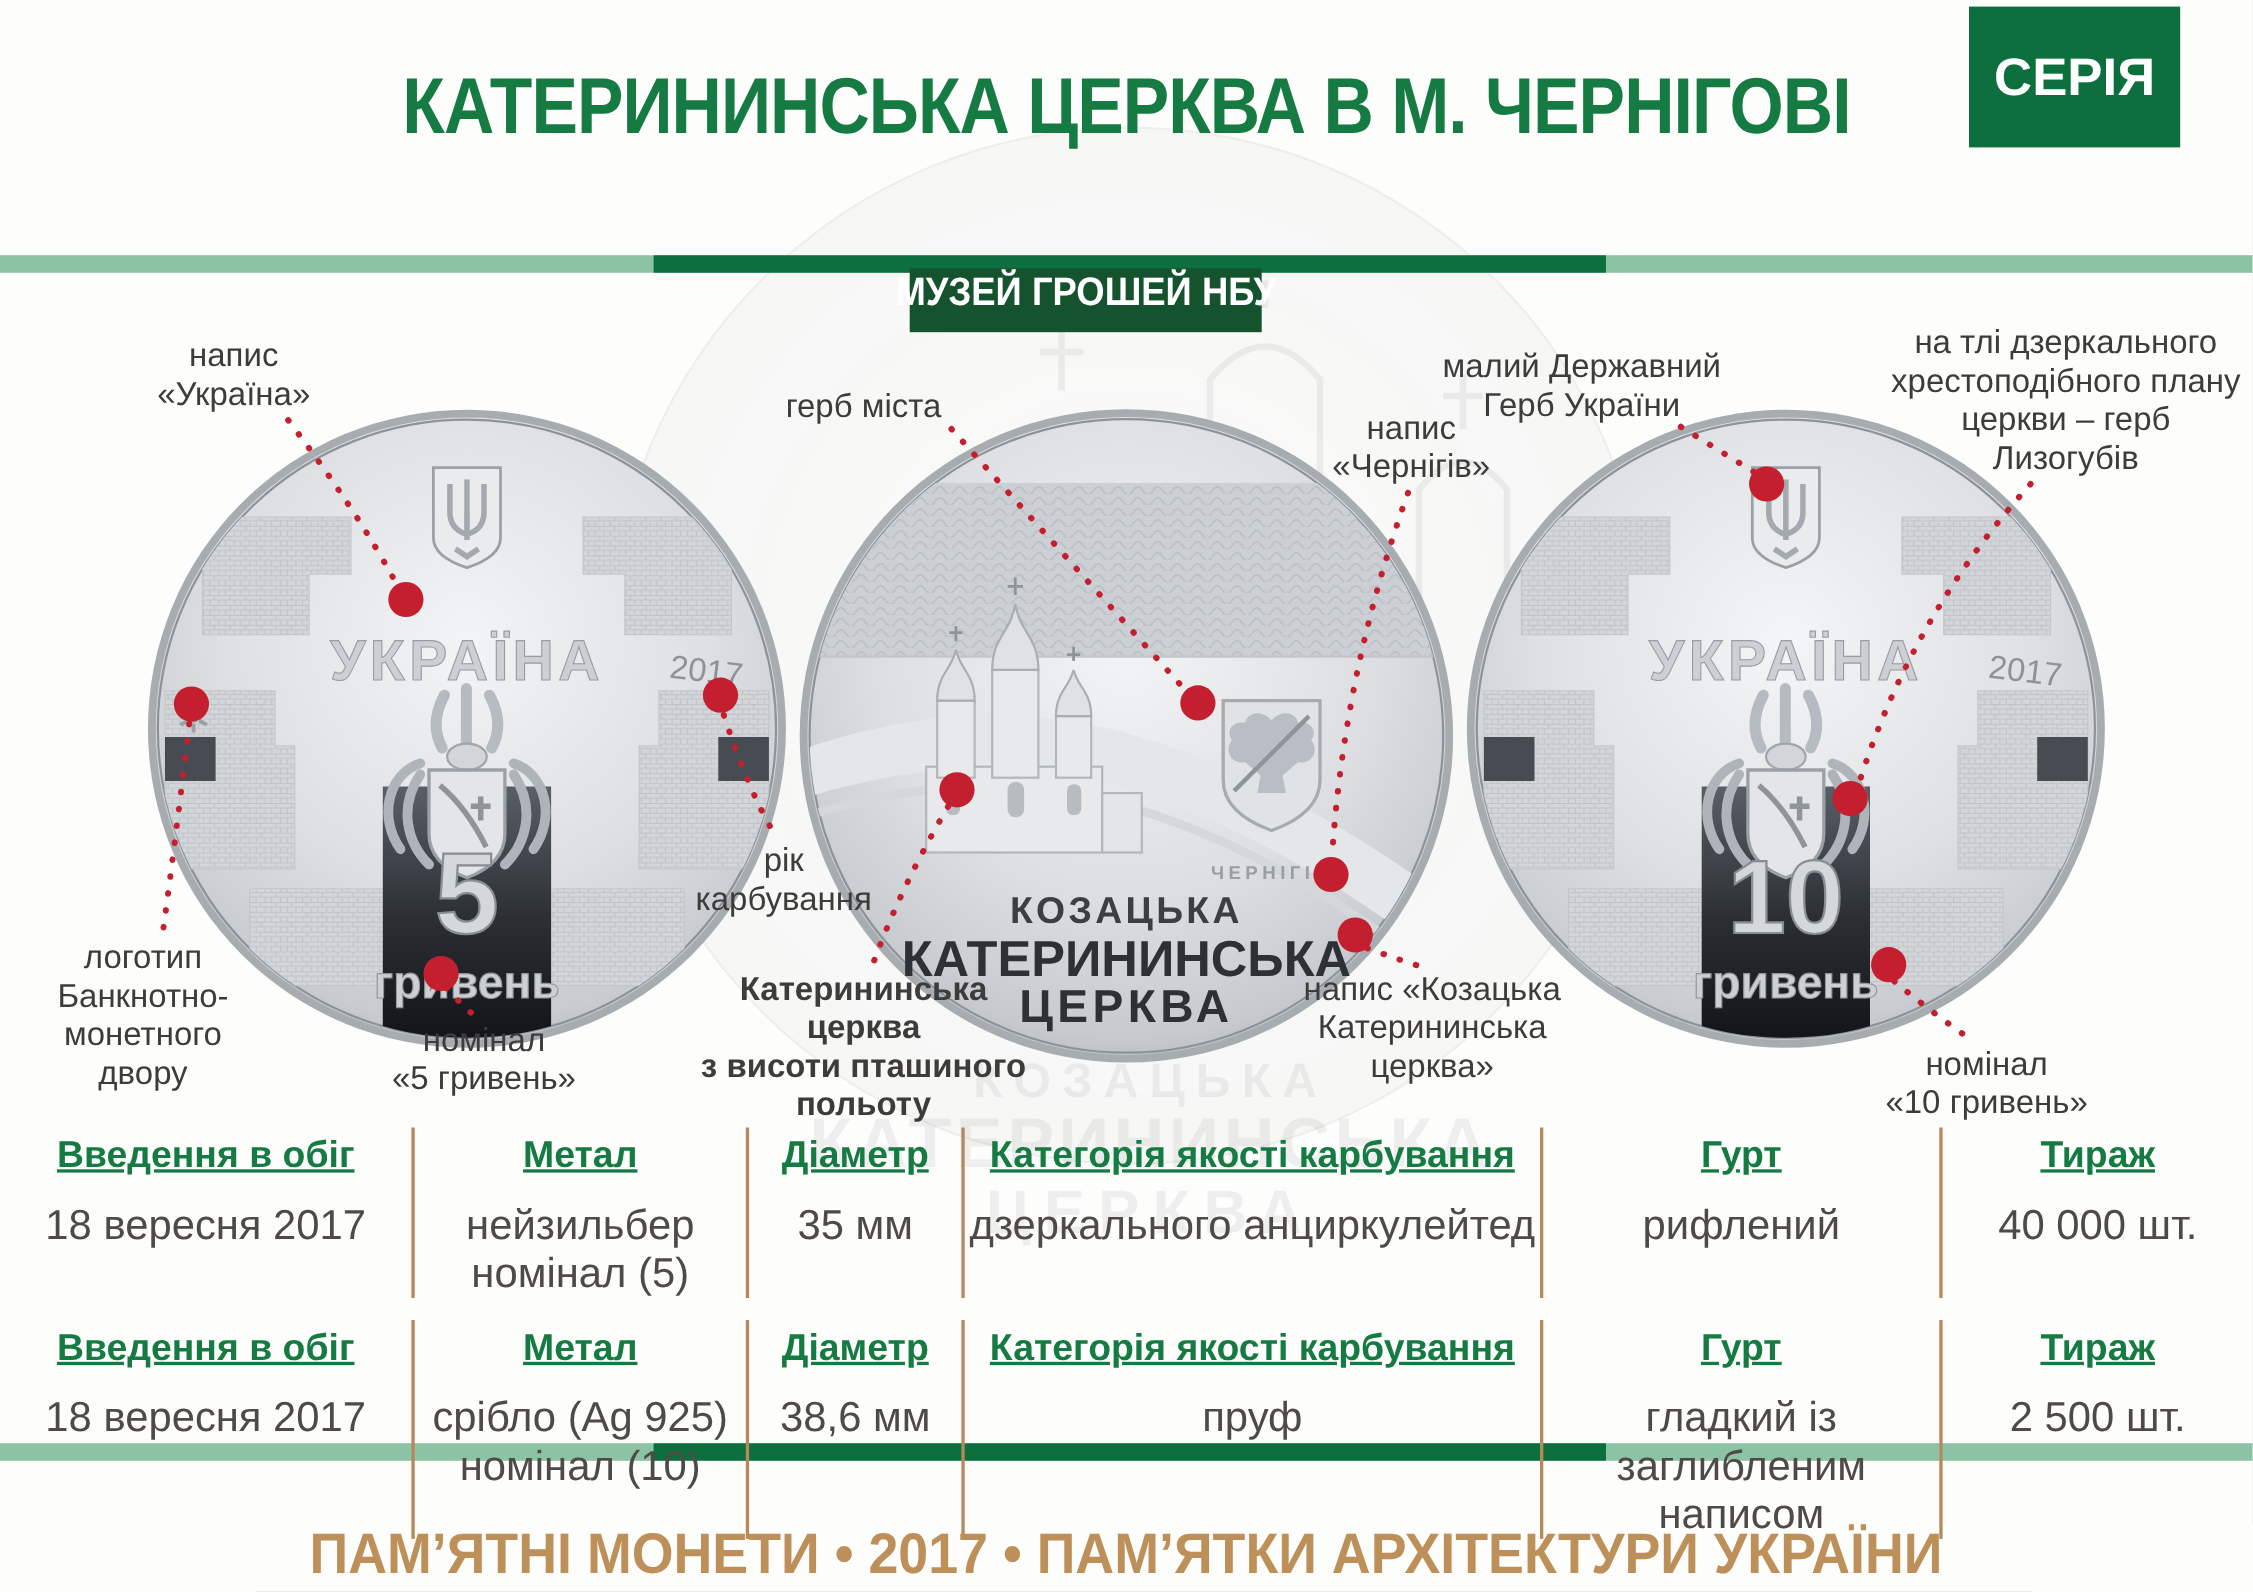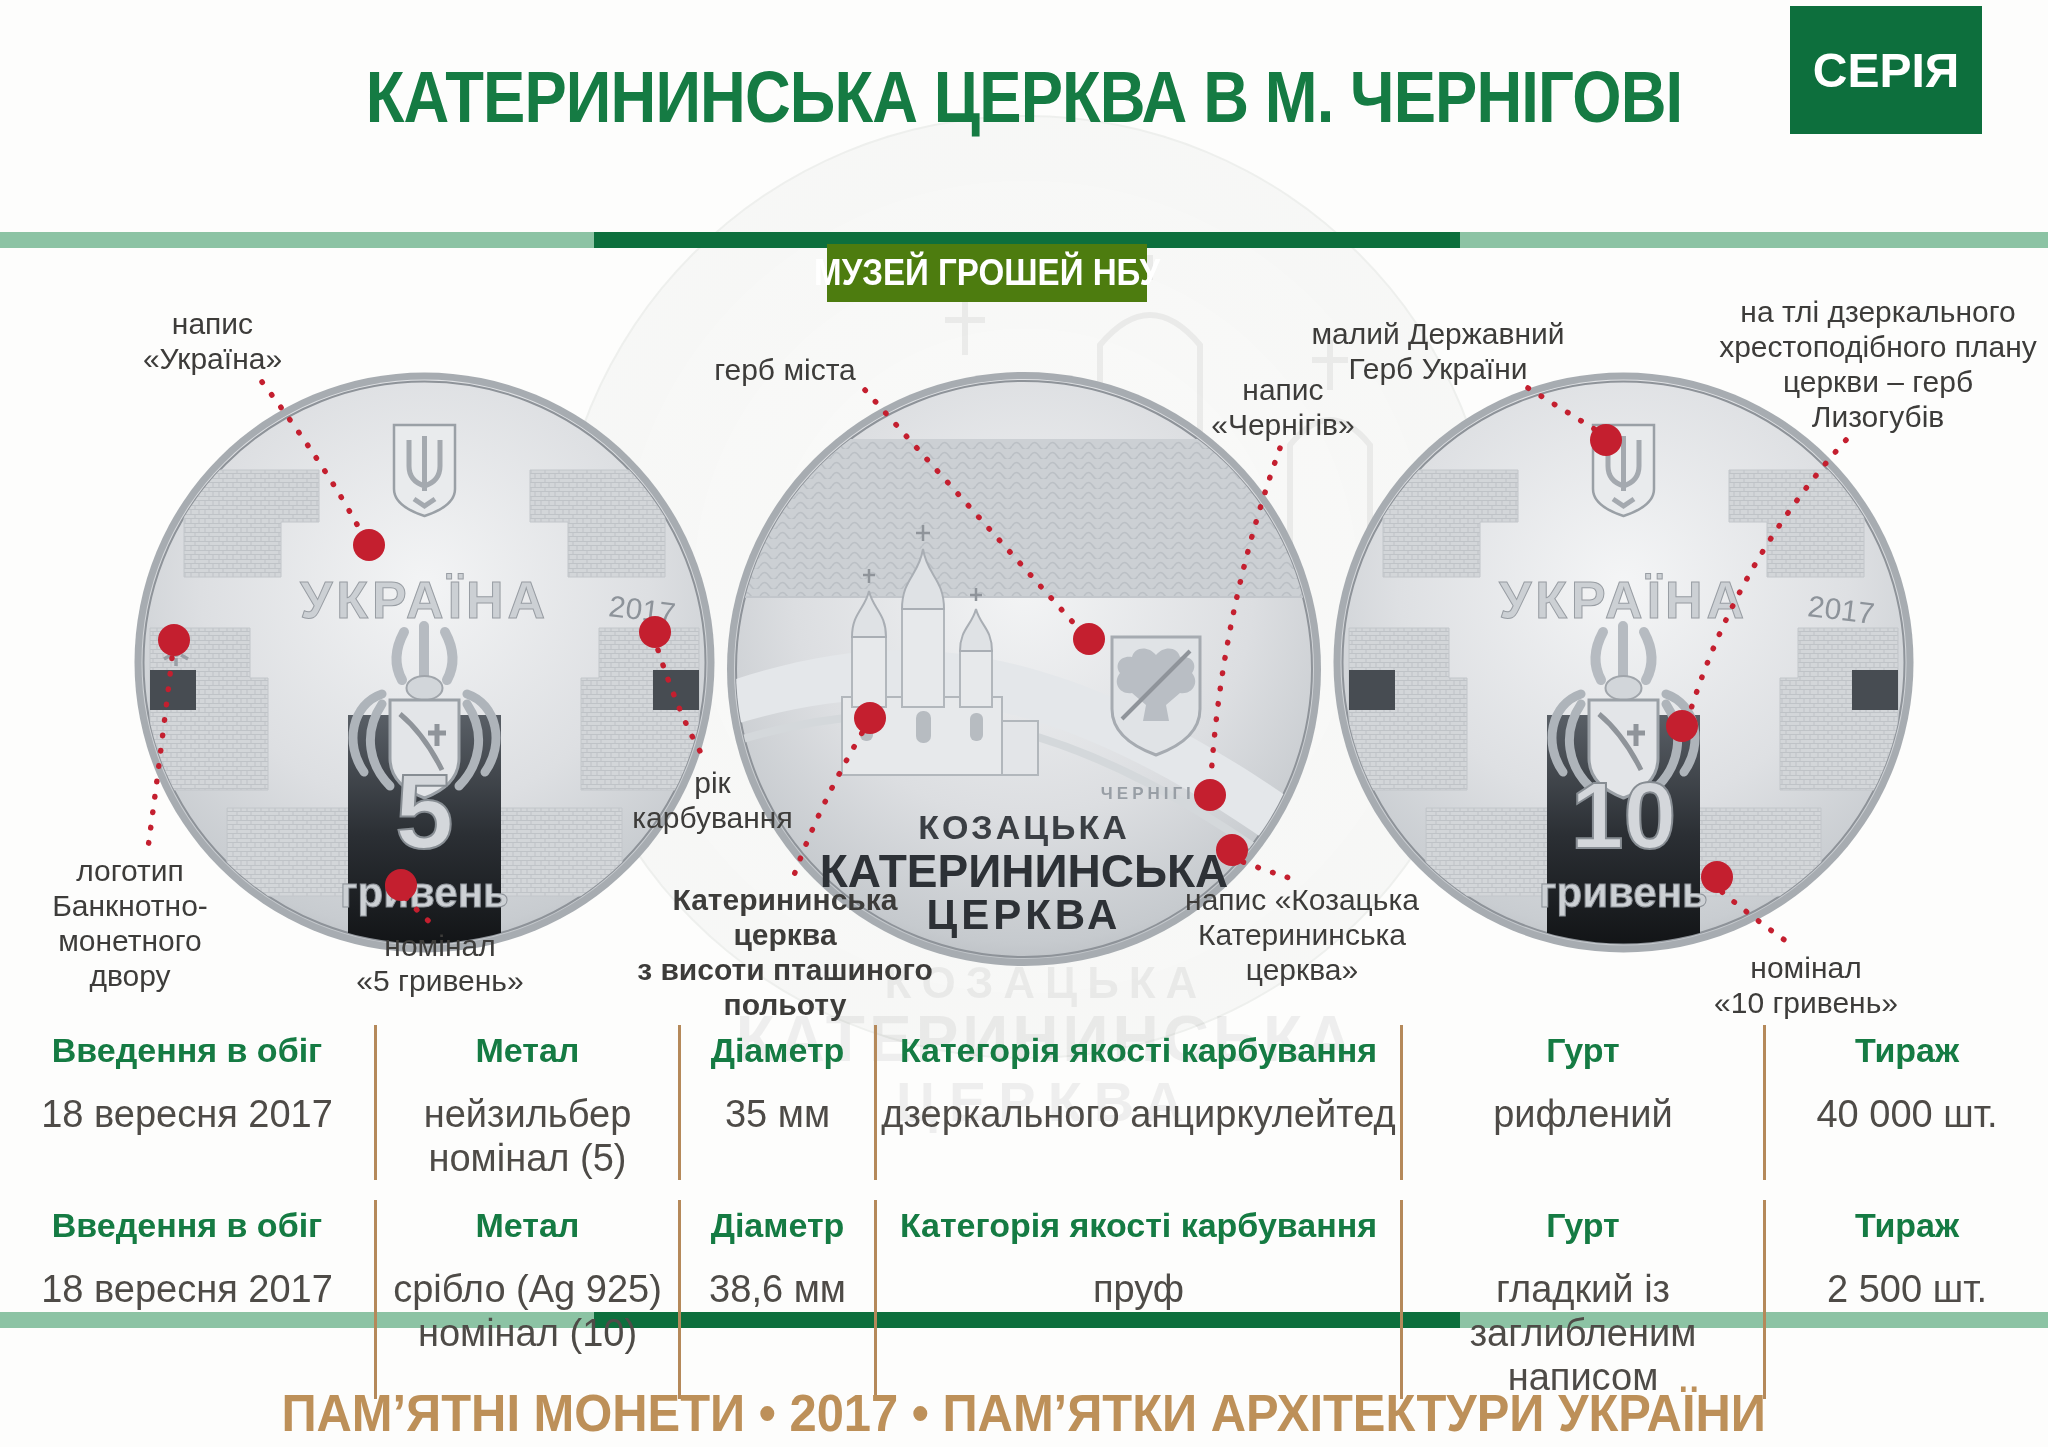--- a/index.html
+++ b/index.html
@@ -20,21 +20,21 @@
     background:#0d6f3d; color:#fff; display:flex; align-items:center; justify-content:center;
     font-size:48px; font-weight:bold; letter-spacing:0;
   }
   .band { position:absolute; left:0; width:2048px; height:16px; display:flex; }
   .band-top { top:232px; }
   .band-bottom { top:1312px; }
   .band .seg-light { background:#8cc3a4; }
   .band .seg-dark  { background:#0d6f3d; }
   .museum-badge {
     position:absolute; left:827px; top:244px; width:320px; height:58px;
-    background:#4d7c0f; color:#fff; display:flex; align-items:center; justify-content:center;
+    background:#14532d; color:#fff; display:flex; align-items:flex-start; justify-content:center;
     font-size:36px; font-weight:bold; z-index:5;
   }
   .museum-badge span { display:inline-block; transform:scaleX(.92); white-space:nowrap; }
   
   .wm-circle {
     position:absolute; left:554px; top:115px; width:940px; height:940px; border-radius:50%;
     border:2px solid rgba(70,90,80,.05);
     background:radial-gradient(circle, rgba(110,120,115,.02), rgba(110,120,115,.055));
     z-index:0;
   }
@@ -59,21 +59,21 @@
     position:absolute; z-index:4; text-align:center; color:#3d3c3a;
     font-size:30px; line-height:35px; white-space:pre-line;
   }
   
   .spec-table { position:absolute; left:0; top:1025px; width:2048px; z-index:2; }
   .spec-row { display:grid; grid-template-columns:377px 304px 196px 526px 363px 282px; }
   .spec-row-1 { min-height:140px; }
   .spec-row-2 { margin-top:20px; min-height:123px; }
   .spec-cell { border-right:3px solid #b5895a; padding-top:6px; }
   .spec-cell:last-child { border-right:none; }
-  .spec-h { color:#157b43; font-weight:bold; font-size:34px; text-align:center; }
+  .spec-h { color:#157b43; font-weight:bold; font-size:34px; text-align:center;text-decoration:underline; }
   .spec-v {
     margin-top:22px; font-size:38px; color:#4e4b47; text-align:center;
     white-space:pre-line; line-height:44px;
   }
   
   .footer-text {
     position:absolute; top:1355px; left:0; width:100%; text-align:center;
     font-size:52px; font-weight:bold; color:#bd9059; z-index:2;margin-top:28px;
   }
   .footer-text span { display:inline-block; transform:scaleX(.94); white-space:nowrap; }

